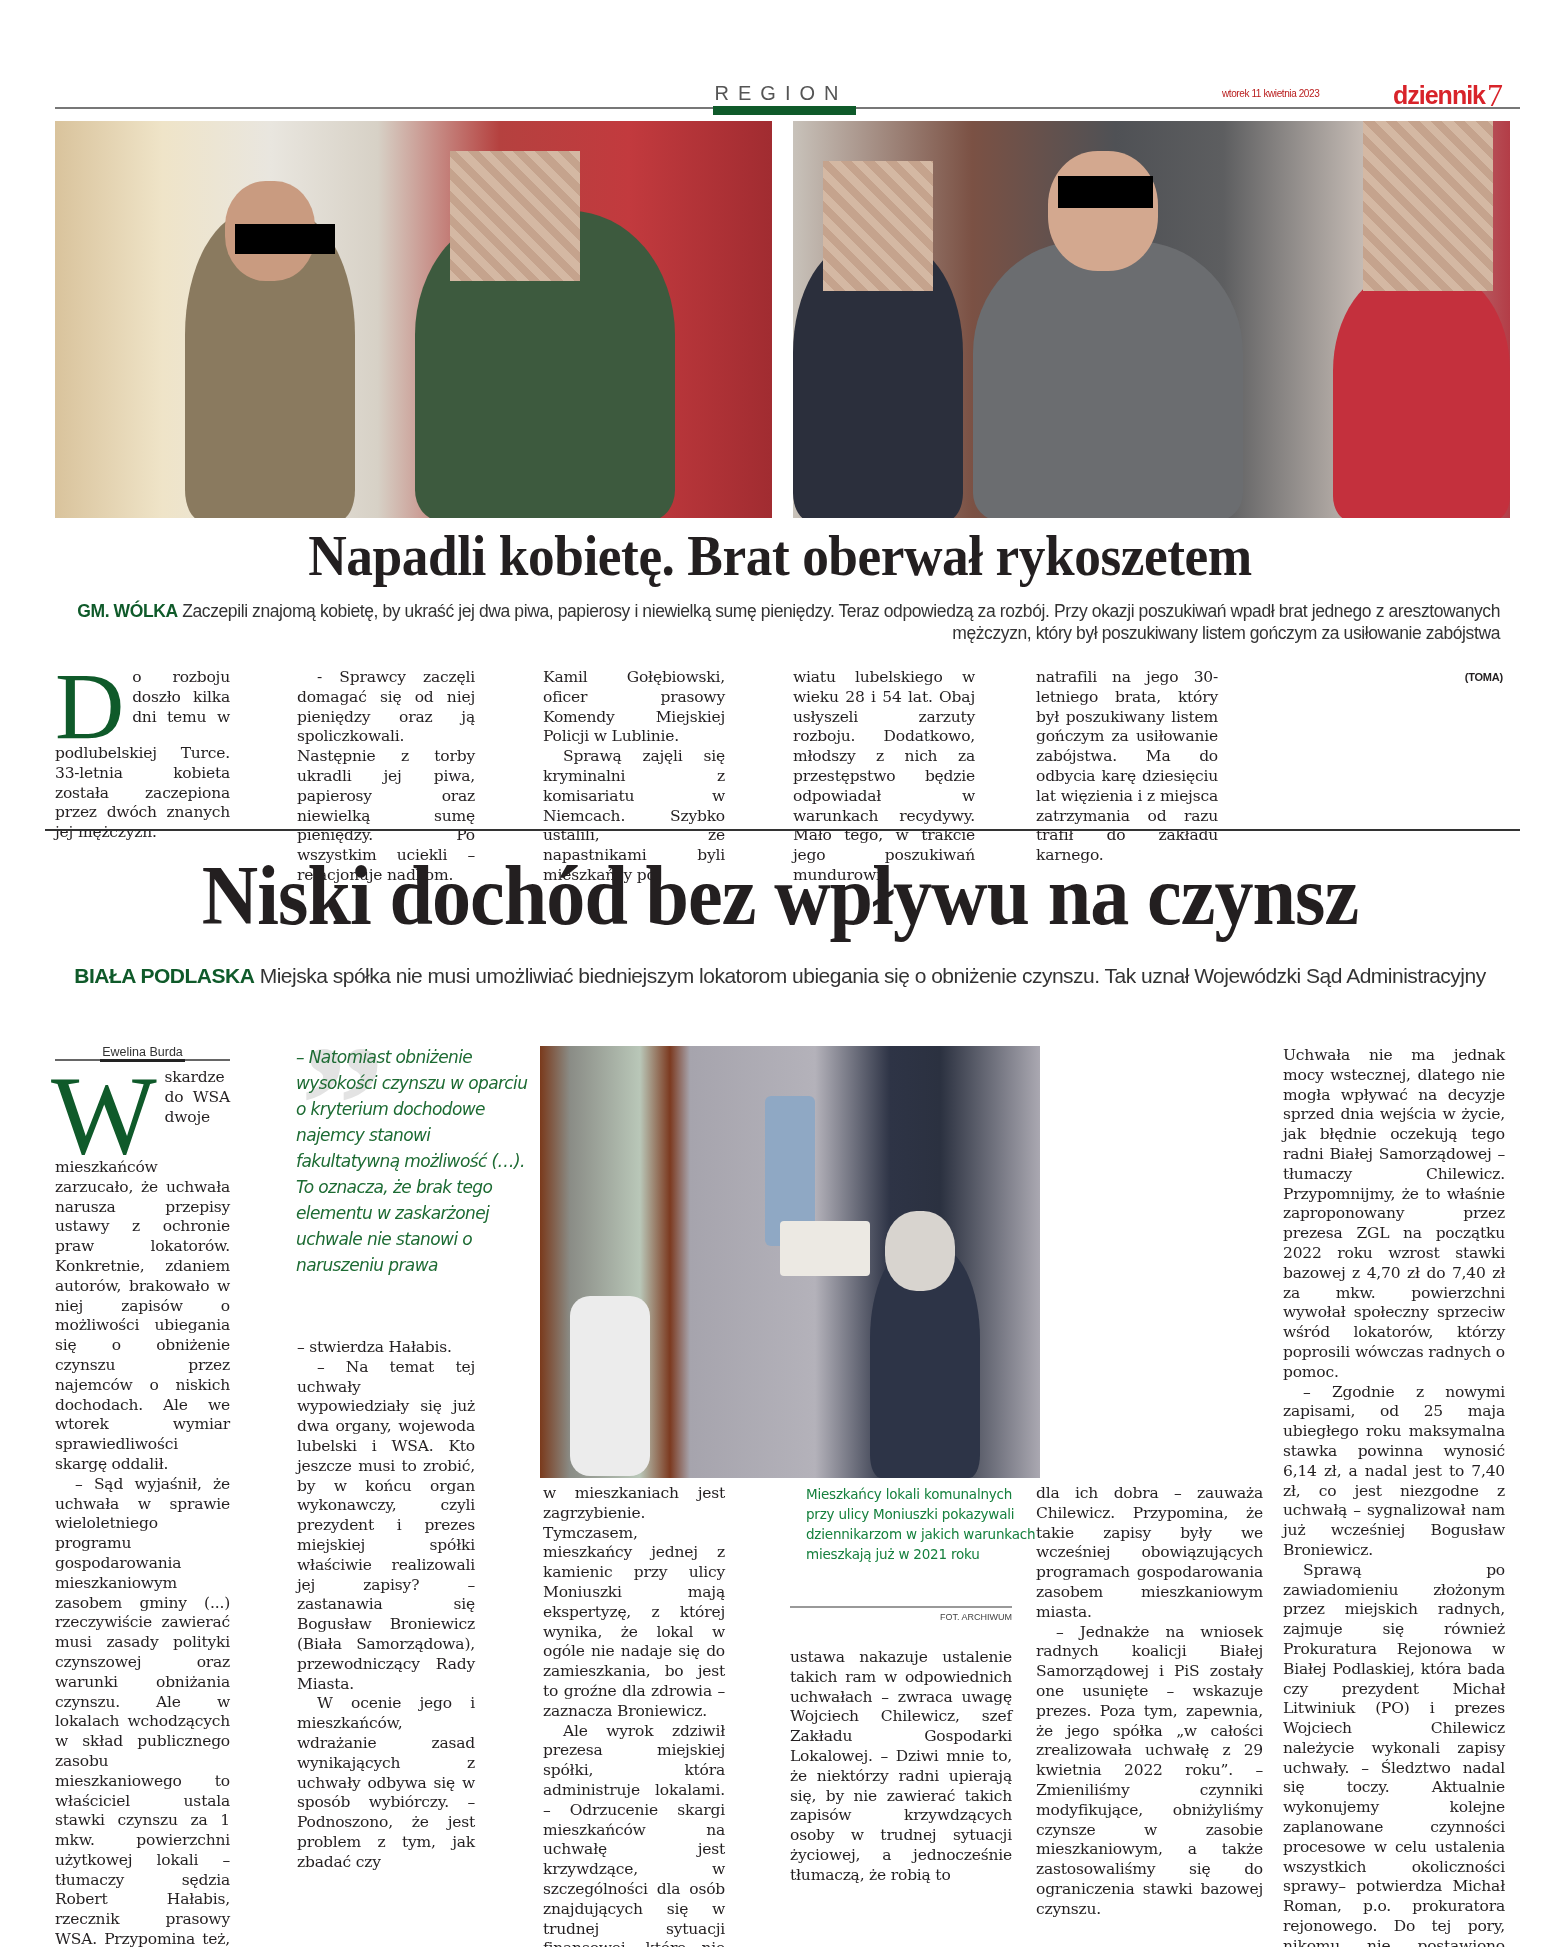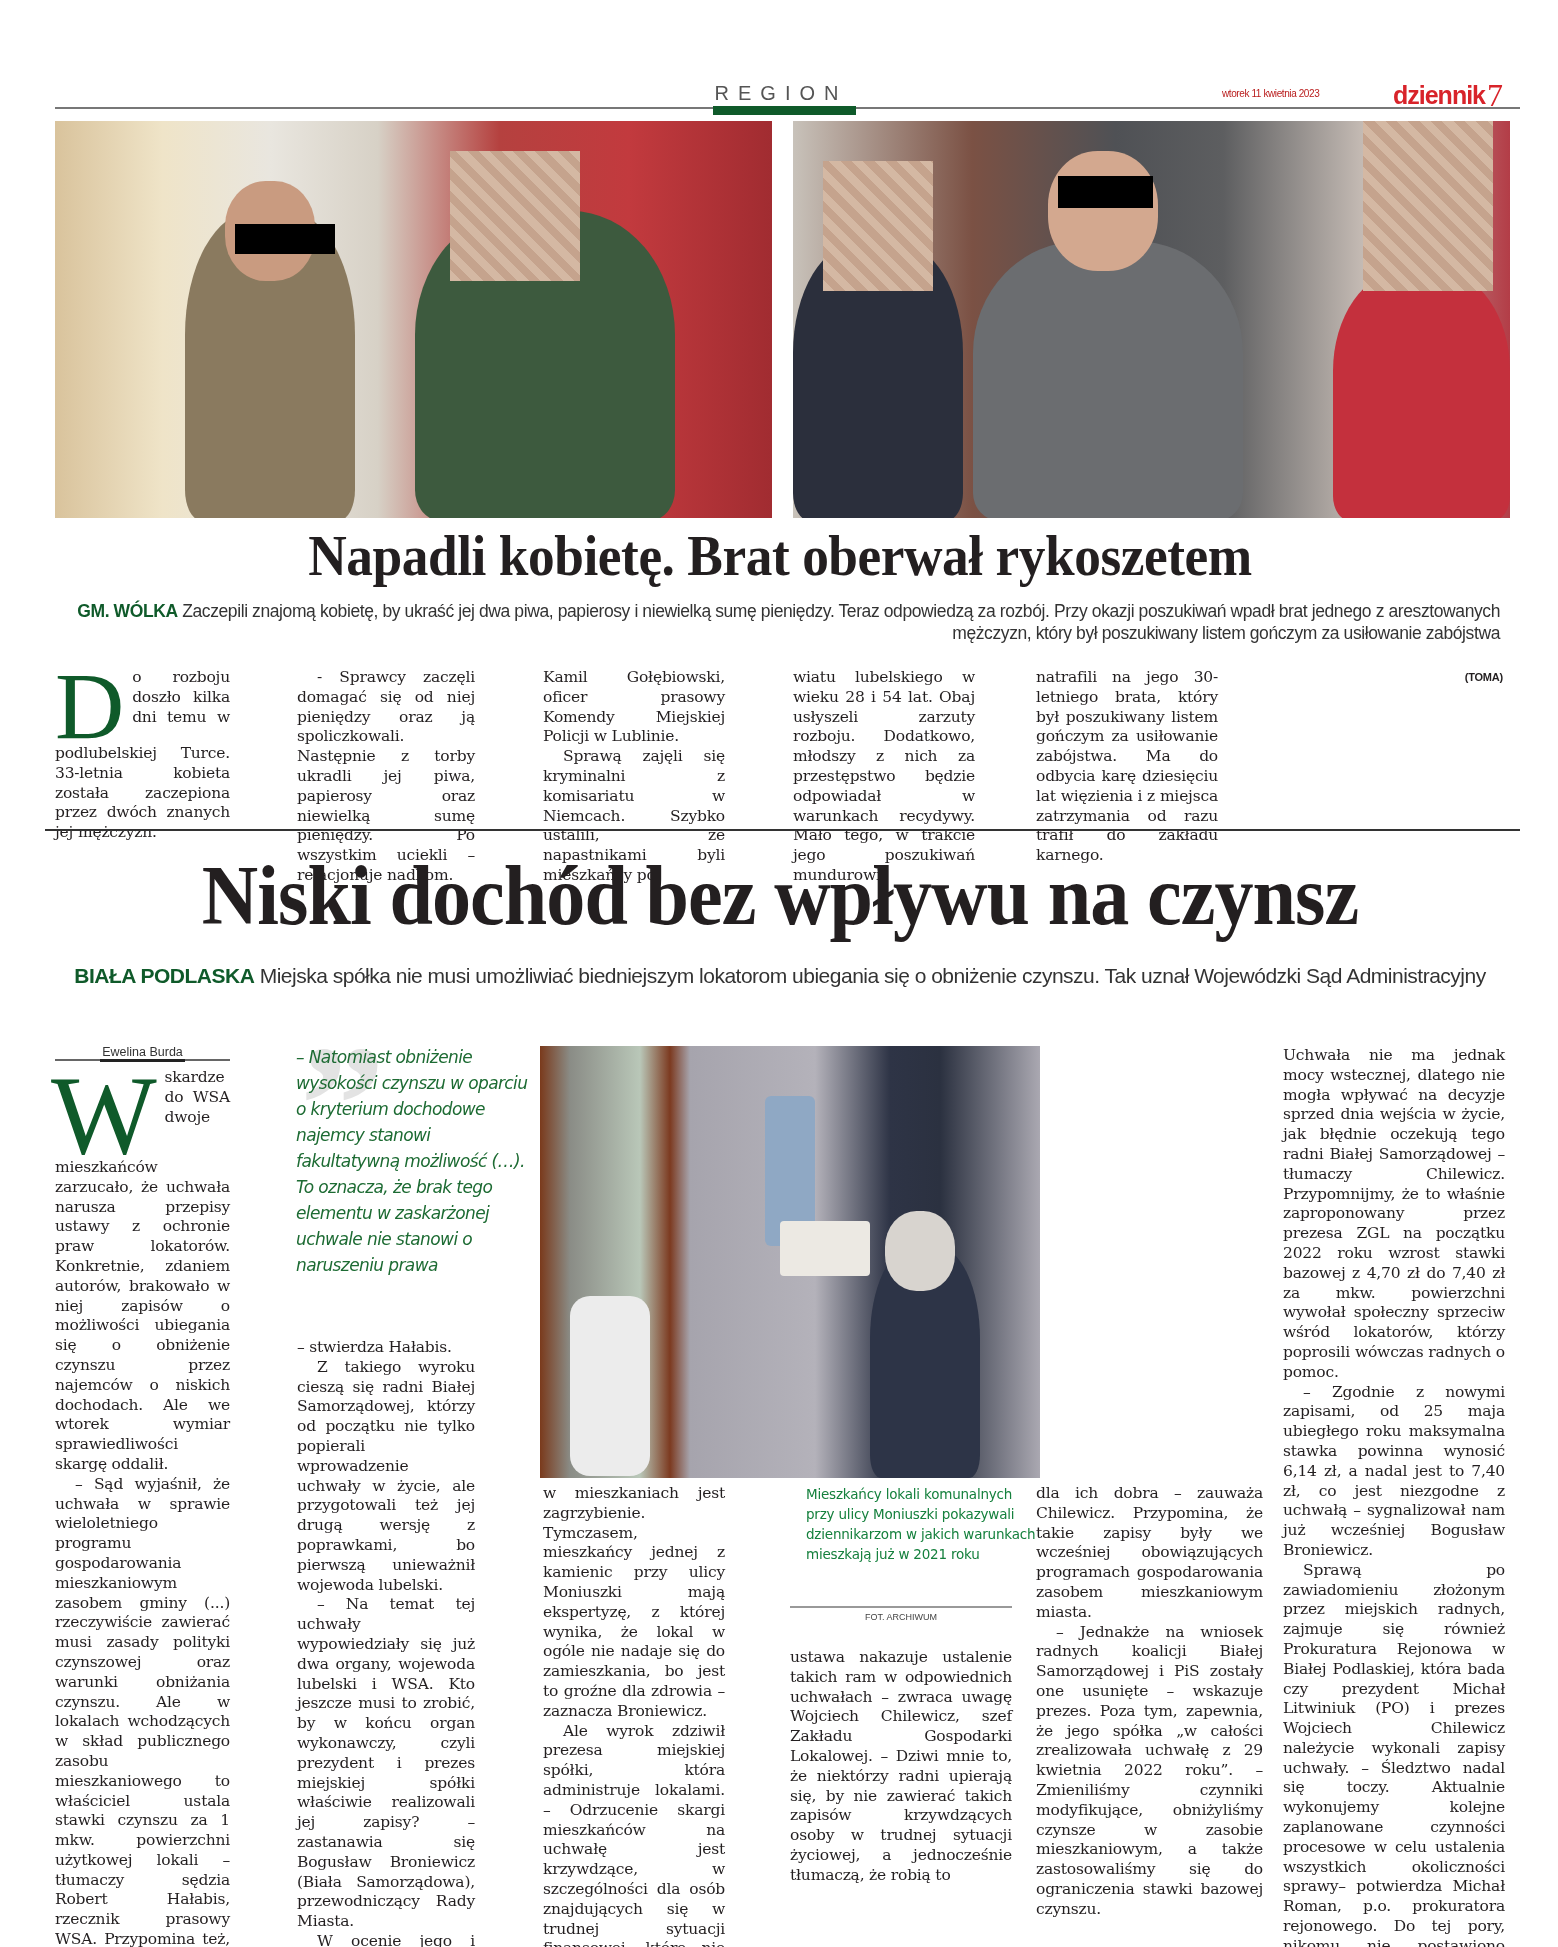--- a/index.html
+++ b/index.html
@@ -52,21 +52,21 @@
   .byline span { border-bottom: 3px solid #222; padding: 0 2px; }
   .dropcap2 { float: left; font-family: "Liberation Serif", serif; color: #0f5a2a; font-size: 112px; line-height: 86px; margin: 4px 8px 0 -4px; }
 
   .quote { position: absolute; left: 296px; top: 1044px; width: 235px; font-family: "DejaVu Sans", sans-serif;
            font-style: italic; color: #1d6b33; font-size: 17px; line-height: 26px; letter-spacing: -0.6px; }
   .quote-mark { position: absolute; left: 300px; top: 1020px; font-family: "Liberation Serif", serif; font-size: 170px; font-weight: bold; color: #e3e3e3; line-height: 1; }
 
   .caption { position: absolute; left: 790px; top: 1484px; width: 230px; font-family: "DejaVu Sans", sans-serif;
              font-size: 13.5px; line-height: 20px; color: #15803d; letter-spacing: -0.2px; margin-left: 16px; }
   .cap-rule { position: absolute; left: 790px; top: 1606px; width: 222px; height: 2px; background: #999; }
-  .credit { position: absolute; left: 790px; top: 1612px; width: 222px; text-align: center; font-family: "Liberation Sans", sans-serif; font-size: 9px; color: #444; }
+  .credit { position: absolute; left: 790px; top: 1612px; width: 222px; text-align: right; font-family: "Liberation Sans", sans-serif; font-size: 9px; color: #444; }
 </style>
 </head>
 <body>
 
 <div class="hdr-rule"></div>
 <div class="section">REGION</div>
 <div class="section-bar"></div>
 <div class="dateline">wtorek 11 kwietnia 2023</div>
 <div class="logo">dziennik</div>
 <div class="pageno">7</div>
@@ -131,21 +131,20 @@
   <span class="dropcap2">W</span>
   <p class="noind">skardze do WSA dwoje mieszkańców zarzucało, że uchwała narusza przepisy ustawy z ochronie praw lokatorów. Konkretnie, zdaniem autorów, brakowało w niej zapisów o możliwości ubiegania się o obniżenie czynszu przez najemców o niskich dochodach. Ale we wtorek wymiar sprawiedliwości skargę oddalił.</p>
   <p>– Sąd wyjaśnił, że uchwała w sprawie wieloletniego programu gospodarowania mieszkaniowym zasobem gminy (...) rzeczywiście zawierać musi zasady polityki czynszowej oraz warunki obniżania czynszu. Ale w lokalach wchodzących w skład publicznego zasobu mieszkaniowego to właściciel ustala stawki czynszu za 1 mkw. powierzchni użytkowej lokali – tłumaczy sędzia Robert Hałabis, rzecznik prasowy WSA. Przypomina też, że stawka powinna uwzględniać czynniki podwyższające lub obniżające wartość użytkową lokali. Chodzi na przykład o położenie budynku czy jego wyposażenie w urządzenia techniczne i instalacje.</p>
 </div>
 
 <div class="quote-mark">”</div>
 <div class="quote">– Natomiast obniżenie wysokości czynszu w oparciu o kryterium dochodowe najemcy stanowi fakultatywną możliwość (…). To oznacza, że brak tego elementu w zaskarżonej uchwale nie stanowi o naruszeniu prawa</div>
 
 <div class="col" style="left:297px;top:1338px;width:178px;">
   <p class="noind">– stwierdza Hałabis.</p>
-  <p>Z takiego wyroku cieszą się radni Białej Samorządowej, którzy od początku nie tylko popierali wprowadzenie uchwały w życie, ale przygotowali też jej drugą wersję z poprawkami, bo pierwszą unieważnił wojewoda lubelski.</p>
   <p>– Na temat tej uchwały wypowiedziały się już dwa organy, wojewoda lubelski i WSA. Kto jeszcze musi to zrobić, by w końcu organ wykonawczy, czyli prezydent i prezes miejskiej spółki właściwie realizowali jej zapisy? – zastanawia się Bogusław Broniewicz (Biała Samorządowa), przewodniczący Rady Miasta.</p>
   <p>W ocenie jego i mieszkańców, wdrażanie zasad wynikających z uchwały odbywa się w sposób wybiórczy. – Podnoszono, że jest problem z tym, jak zbadać czy</p>
 </div>
 
 <div class="photo ph3">
   <div class="fig" style="left:225px;top:50px;width:50px;height:150px;background:#8fa8c4;border-radius:6px;"></div>
   <div class="fig" style="left:30px;top:250px;width:80px;height:180px;background:#ececec;border-radius:20px;"></div>
   <div class="fig" style="left:240px;top:175px;width:90px;height:55px;background:#ece9e3;border-radius:4px;"></div>
   <div class="fig" style="left:330px;top:200px;width:110px;height:232px;background:#2d3447;"></div>
   <div class="fig" style="left:345px;top:165px;width:70px;height:80px;background:#d8d4cf;border-radius:45%;"></div>

